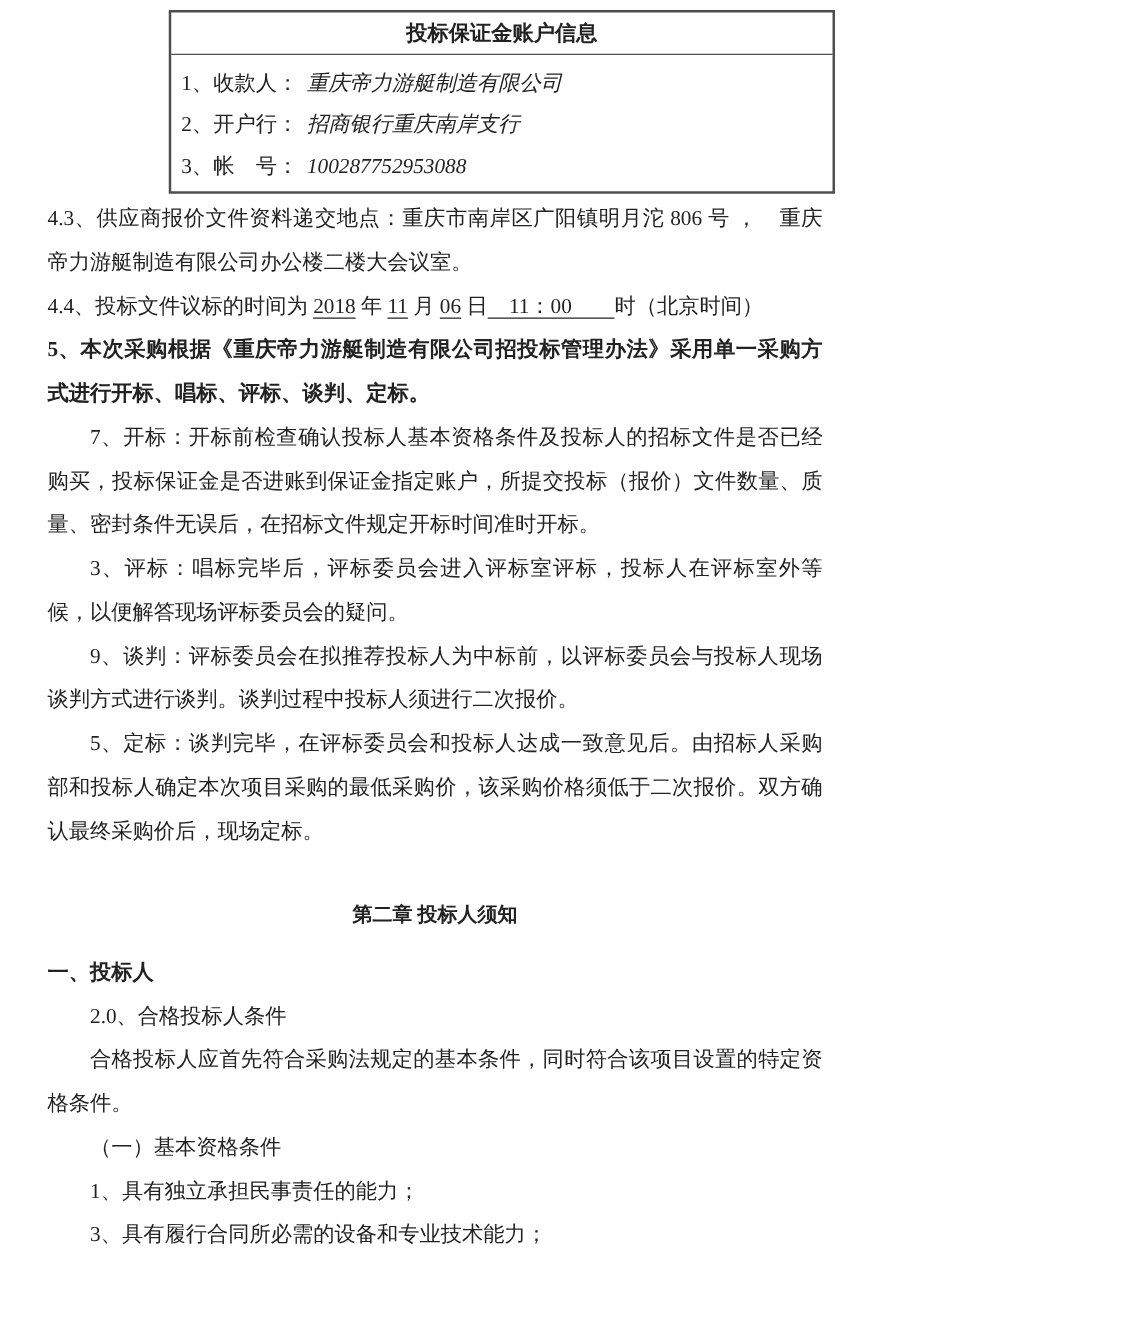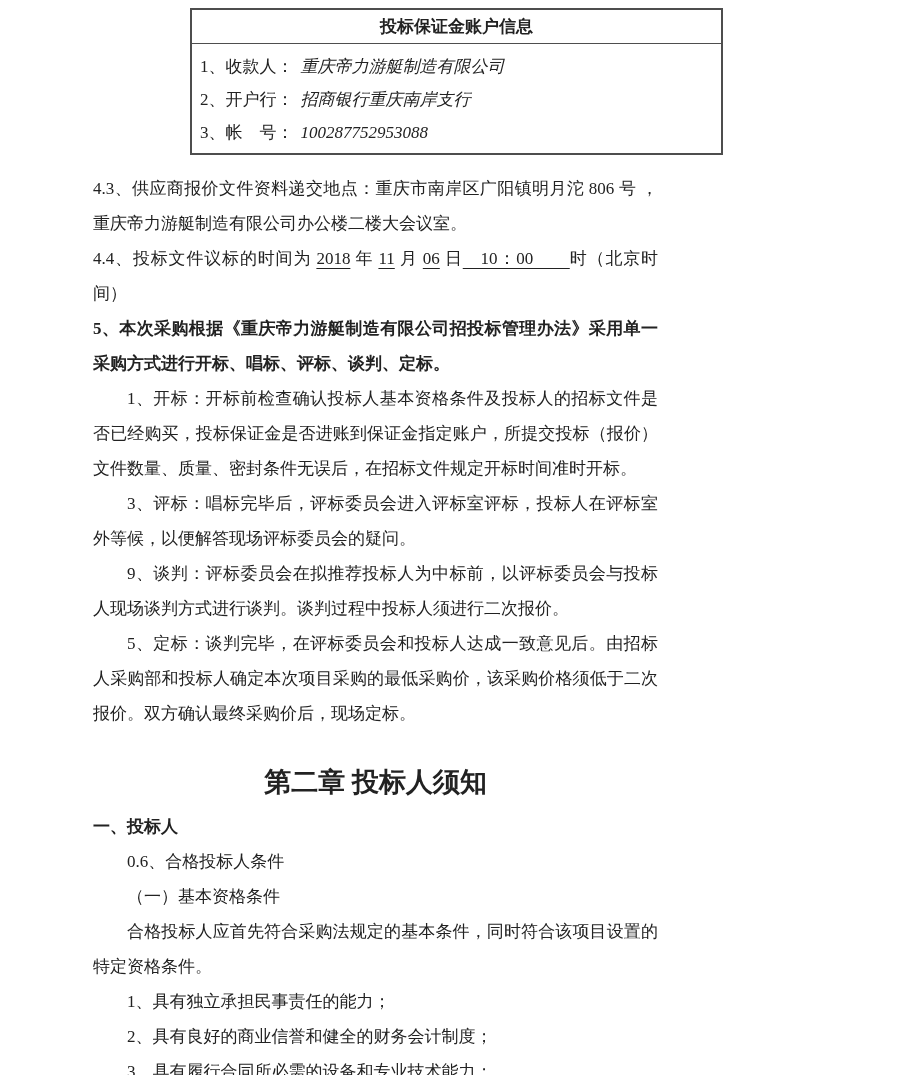--- a/index.html
+++ b/index.html
@@ -4,56 +4,56 @@
 <style>
   * { margin:0; padding:0; box-sizing:border-box; }
   html,body { background:#ffffff; }
   .page {
     position:relative;
     width:742px; height:1075px;
     background:#ffffff;
     color:#222222;
     font-family:"Liberation Serif","DejaVu Serif",serif;
     font-size:17px;
-    padding:8px 84px 0 93px;
+    padding:8px 84px 0 38px;
     overflow:hidden;
   }
   
   .deposit-table {
     width:533px;
     margin-left:97px;
     border:2px solid #4e4e4e;
     background:#ffffff;
   }
   .dt-header {
     height:34px; line-height:34px;
     text-align:center;
     font-weight:bold;
     font-size:17px;
     border-bottom:1px solid #4e4e4e;
   }
   .dt-body { padding:6px 8px 4px 8px; }
   .dt-row { line-height:33px; white-space:nowrap; }
   .dt-value { margin-left:7px;font-style:italic; }
   
-  .doc-body { margin-top:16px;font-family:Liberation Serif, serif; }
+  .doc-body { margin-top:2px;font-family:Liberation Serif, serif; }
   .body-p {
     line-height:35px;
     text-align:justify;
     text-justify:inter-ideograph;
   }
   .indent { text-indent:2em; }
   .bold { font-weight:bold; }
   .u { text-decoration:underline; text-underline-offset:4px; }
   
   .chapter-heading {
     margin-top:36px;
     margin-bottom:12px;
     line-height:30px;
-    font-size:27px;
+    font-size:16px;
     font-weight:bold;
     text-align:center;
   }
 </style>
 </head>
 <body>
 
 <div class="page">
 
   <div class="deposit-table">
@@ -68,33 +68,32 @@
       <div class="dt-row">
         <span class="dt-label">3、帐　号：</span><span class="dt-value">100287752953088</span>
       </div>
     </div>
   </div>
 
   <div class="doc-body">
 
     <p class="body-p">4.3、供应商报价文件资料递交地点：重庆市南岸区广阳镇明月沱 806 号 ，　重庆帝力游艇制造有限公司办公楼二楼大会议室。</p>
 
-    <p class="body-p"><span>4.4、投标文件议标的时间为</span> <span class="u">2018</span> <span>年</span> <span class="u">11</span> <span>月</span> <span class="u">06</span> <span>日</span><span class="u">　10：00　　</span><span>时（北京时间）</span></p>
+    <p class="body-p"><span>4.4、投标文件议标的时间为</span> <span class="u">2018</span> <span>年</span> <span class="u">11</span> <span>月</span> <span class="u">06</span> <span>日</span><span class="u">　11：00　　</span><span>时（北京时间）</span></p>
 
     <p class="body-p bold">5、本次采购根据《重庆帝力游艇制造有限公司招投标管理办法》采用单一采购方式进行开标、唱标、评标、谈判、定标。</p>
 
-    <p class="body-p indent">1、开标：开标前检查确认投标人基本资格条件及投标人的招标文件是否已经购买，投标保证金是否进账到保证金指定账户，所提交投标（报价）文件数量、质量、密封条件无误后，在招标文件规定开标时间准时开标。</p>
+    <p class="body-p indent">7、开标：开标前检查确认投标人基本资格条件及投标人的招标文件是否已经购买，投标保证金是否进账到保证金指定账户，所提交投标（报价）文件数量、质量、密封条件无误后，在招标文件规定开标时间准时开标。</p>
     <p class="body-p indent">3、评标：唱标完毕后，评标委员会进入评标室评标，投标人在评标室外等候，以便解答现场评标委员会的疑问。</p>
     <p class="body-p indent">9、谈判：评标委员会在拟推荐投标人为中标前，以评标委员会与投标人现场谈判方式进行谈判。谈判过程中投标人须进行二次报价。</p>
     <p class="body-p indent">5、定标：谈判完毕，在评标委员会和投标人达成一致意见后。由招标人采购部和投标人确定本次项目采购的最低采购价，该采购价格须低于二次报价。双方确认最终采购价后，现场定标。</p>
 
     <h2 class="chapter-heading">第二章  投标人须知</h2>
 
     <p class="body-p bold">一、投标人</p>
-    <p class="body-p indent">0.6、合格投标人条件</p>
+    <p class="body-p indent">2.0、合格投标人条件</p>
+    <p class="body-p indent">合格投标人应首先符合采购法规定的基本条件，同时符合该项目设置的特定资格条件。</p>
     <p class="body-p indent">（一）基本资格条件</p>
-    <p class="body-p indent">合格投标人应首先符合采购法规定的基本条件，同时符合该项目设置的特定资格条件。</p>
     <p class="body-p indent">1、具有独立承担民事责任的能力；</p>
-    <p class="body-p indent">2、具有良好的商业信誉和健全的财务会计制度；</p>
     <p class="body-p indent">3、具有履行合同所必需的设备和专业技术能力；</p>
 
   </div>
 </div>
 
 </body></html>

